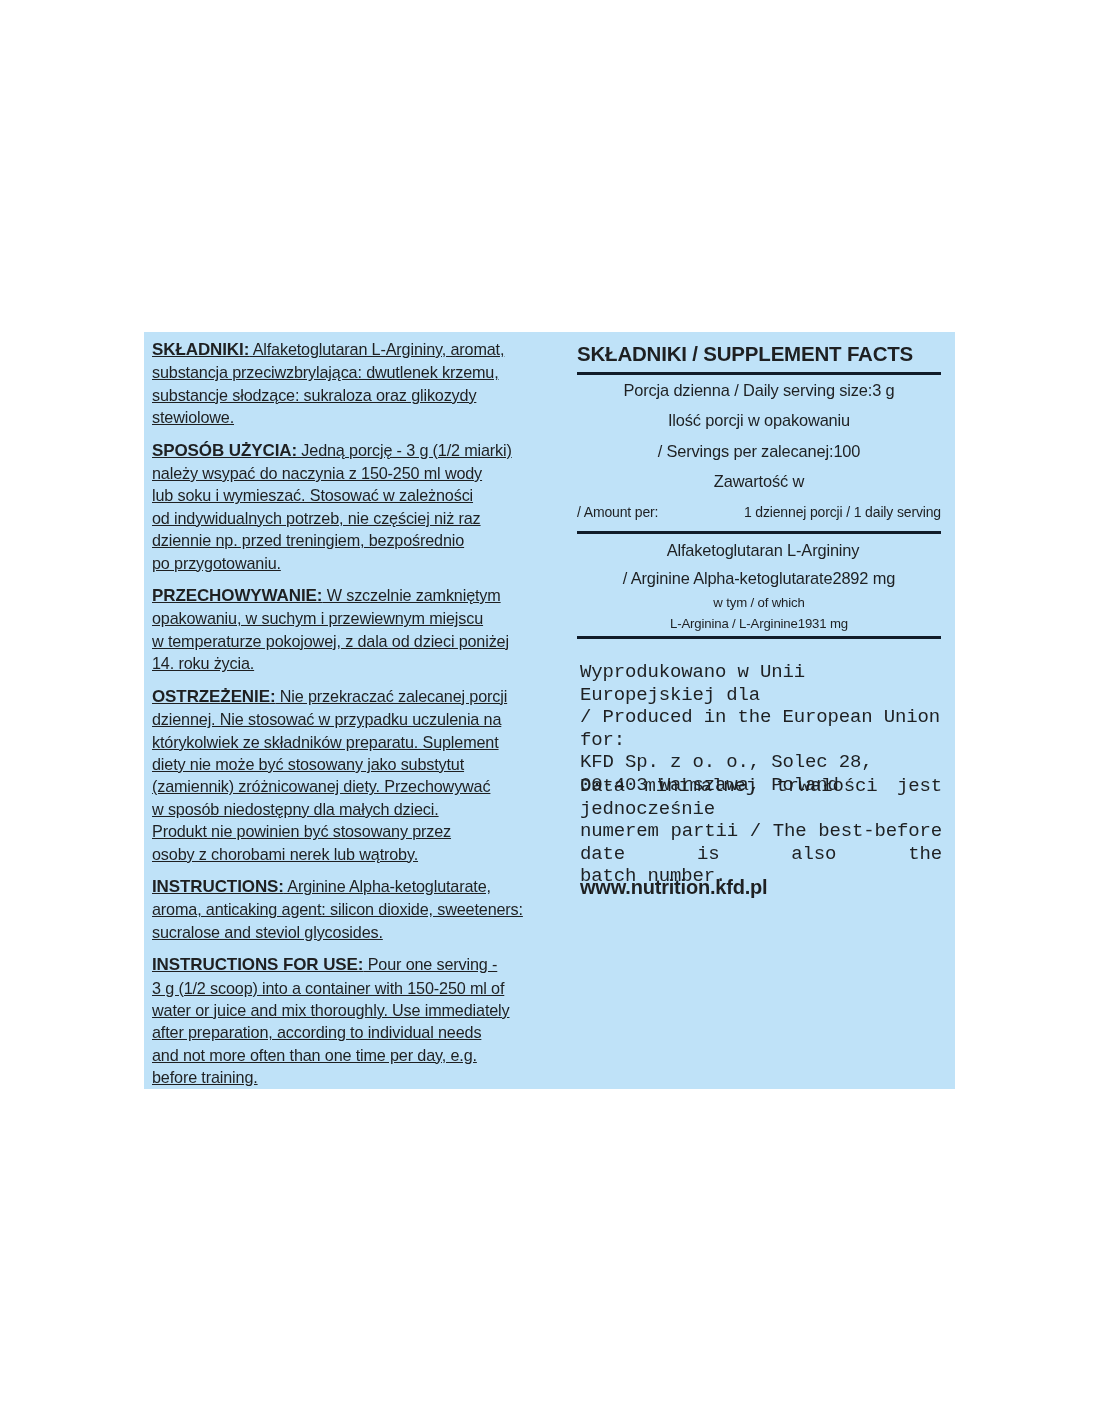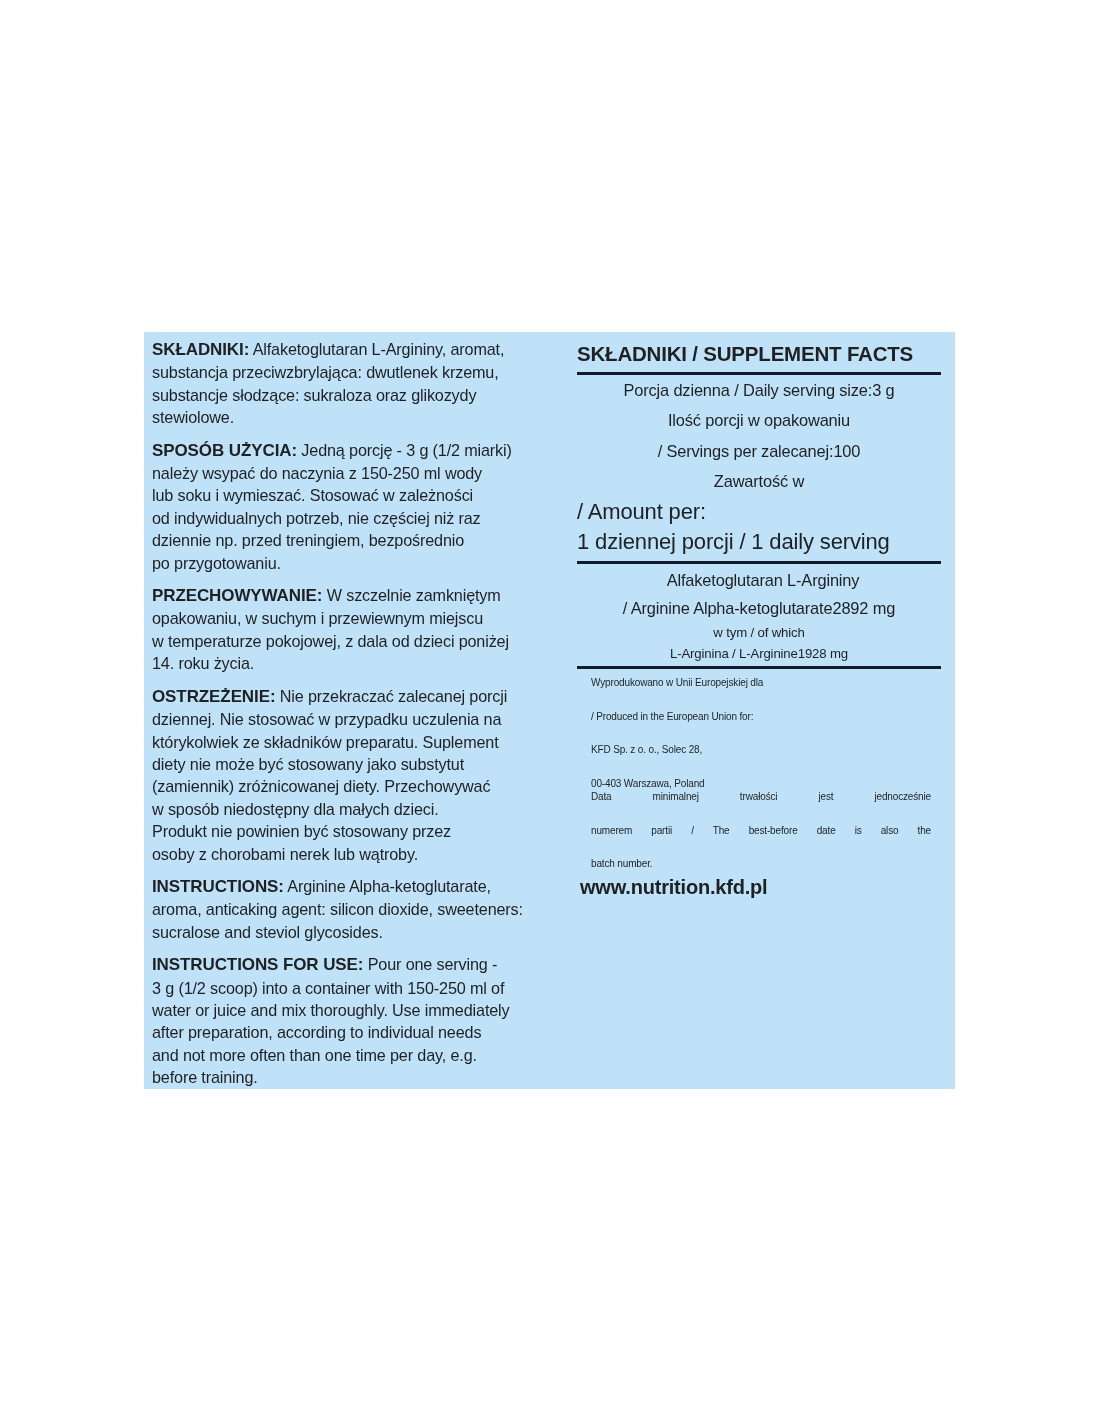--- a/index.html
+++ b/index.html
@@ -28,20 +28,21 @@
       left: 8px;
       top: 6px;
       width: 392px;
     }
     .col-left p {
       margin: 0 0 10px 0;
       font-size: 16.2px;
       line-height: 22.4px;
       letter-spacing: -0.15px;
       white-space: pre-line;
+      text-decoration: underline;
     }
     .col-left p b {
       font-weight: bold;
       font-size: 17px;
       letter-spacing: -0.1px;
     }
     .col-right {
       position: absolute;
       left: 433px;
       top: 6px;
@@ -69,43 +70,43 @@
       letter-spacing: -0.15px;
       white-space: nowrap;
     }
     .facts-row.small {
       font-size: 13.2px;
       line-height: 21px;
     }
     .amount-row {
       display: flex;
       align-items: flex-start;
-      font-size: 22px;
+      font-size: 14px;
       line-height: 30.4px;
       letter-spacing: -0.15px;
       white-space: nowrap;
-      flex-direction: column;
     }
     .amount-row .lbl {
       width: 133px;
     }
     .amount-row .val {
       flex: 1;
       text-align: right;
     }
     .info-block {
       position: absolute;
       left: 436px;
       width: 362px;
     }
     .info-block p {
-      margin: 11px;
-      font-size: 10px;
+      margin: 0;
+      font-size: 19px;
       line-height: 22.6px;
       letter-spacing: -0.15px;
+      font-family: Liberation Mono, monospace;
     }
     .justify-lines p.jl {
       text-align: justify;
       text-align-last: justify;
     }
     .website {
       position: absolute;
       left: 436px;
       top: 544px;
       font-weight: bold;
@@ -184,21 +185,21 @@
     </div>
     <div class="facts-row" style="line-height:28px;">
       <span>/ Arginine Alpha-ketoglutarate</span>
       <span>2892 mg</span>
     </div>
     <div class="facts-row small">
       <span>w tym / of which</span>
     </div>
     <div class="facts-row small">
       <span>L-Arginina / L-Arginine</span>
-      <span>1928 mg</span>
+      <span>1931 mg</span>
     </div>
 
     <div class="rule" style="margin-top:2px;"></div>
   </div>
 
   <div class="info-block" style="top:329px;">
     <p>Wyprodukowano w Unii Europejskiej dla</p>
     <p>/ Produced in the European Union for:</p>
     <p>KFD Sp. z o. o., Solec 28,</p>
     <p>00-403 Warszawa, Poland</p>

